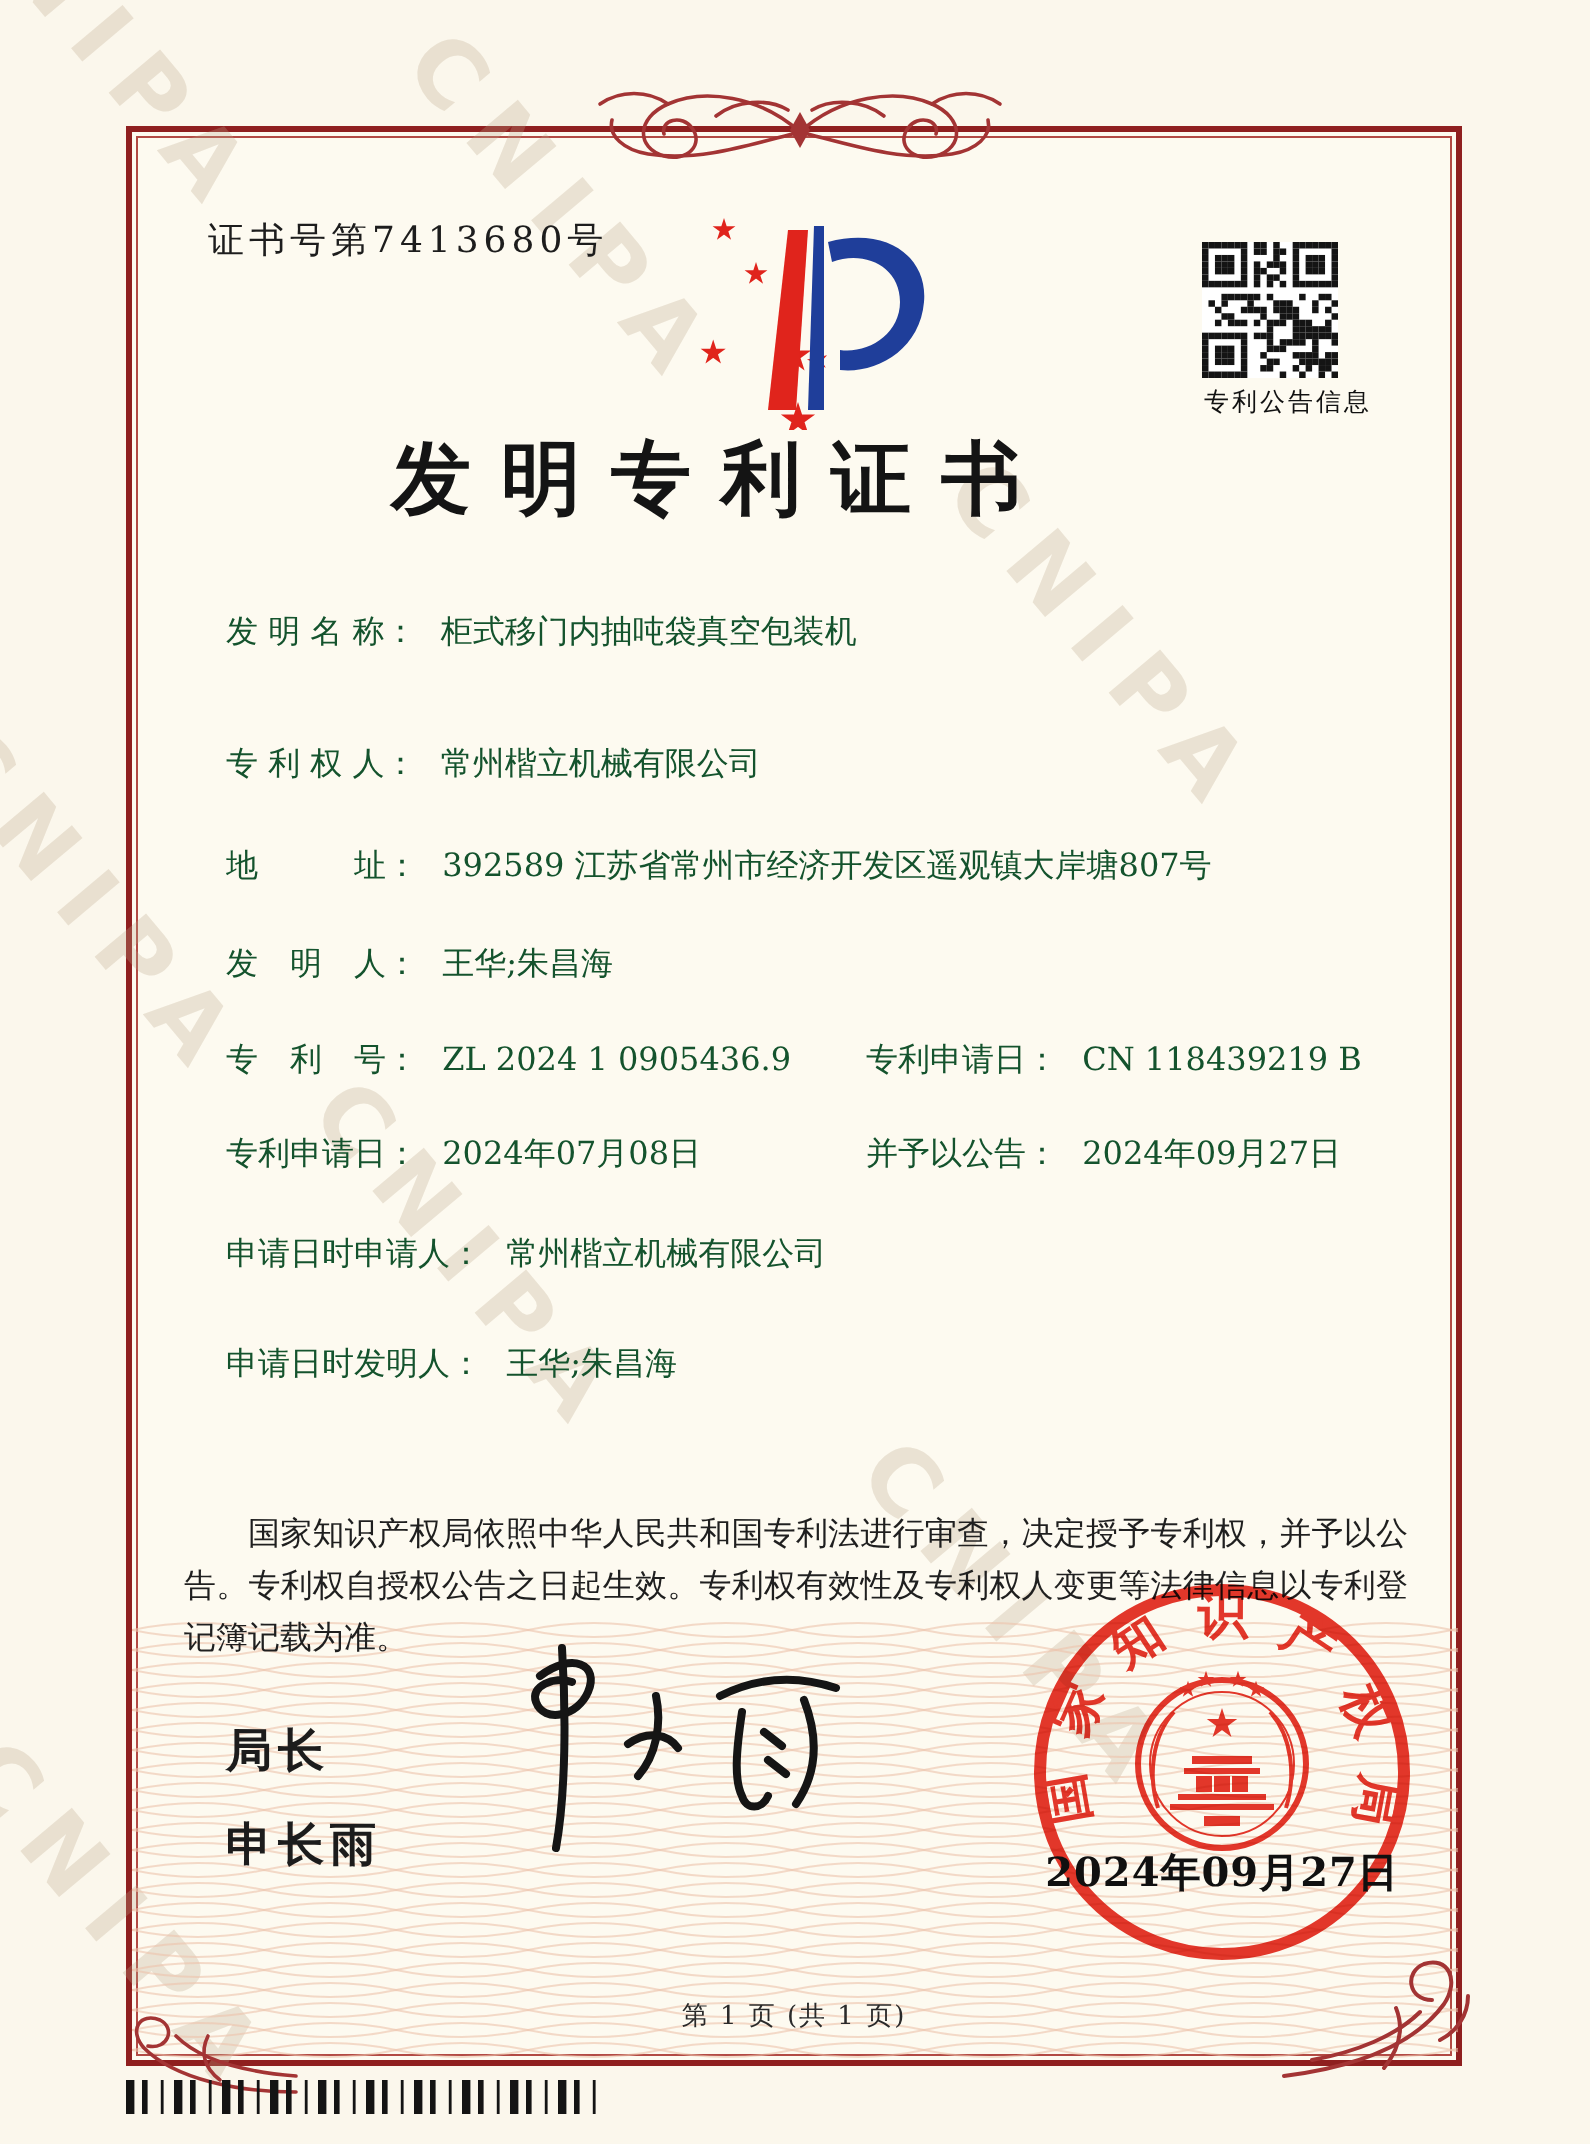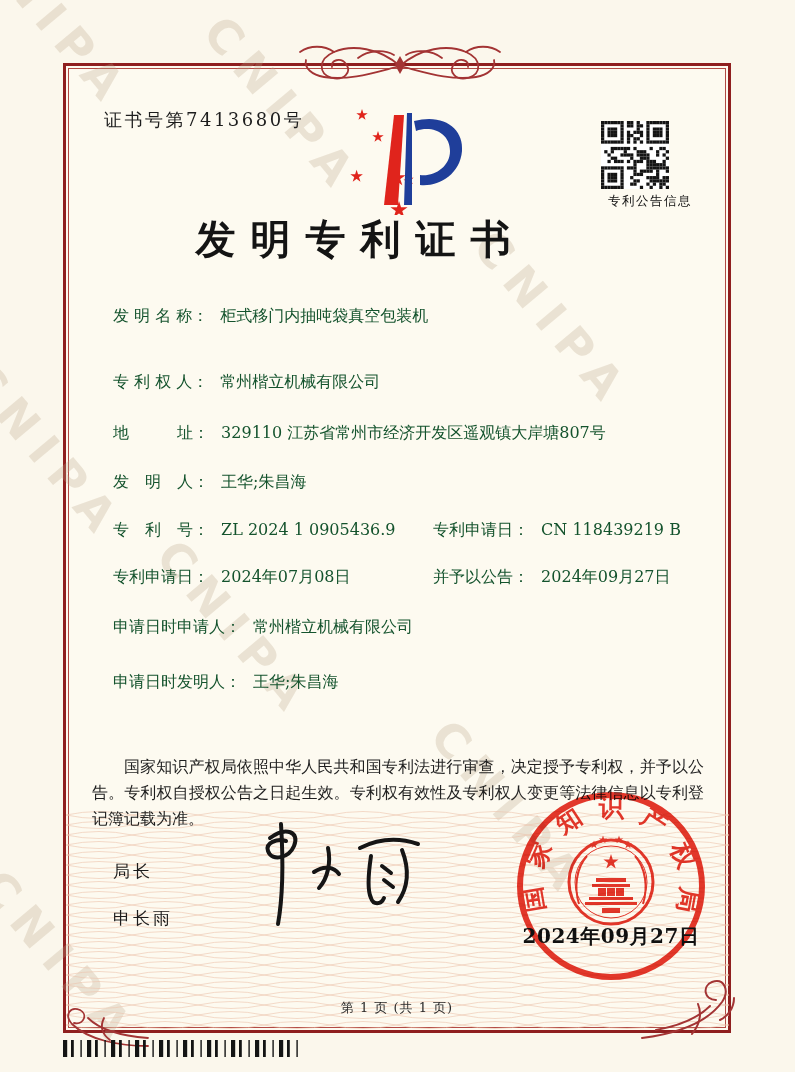--- a/index.html
+++ b/index.html
@@ -26,42 +26,42 @@
     font-family:"DejaVu Sans","Liberation Sans",sans-serif;
     font-weight:700;font-size:46px;letter-spacing:12px;
     color:rgba(185,167,136,0.28);
     transform:rotate(50deg);transform-origin:center;
     white-space:nowrap;pointer-events:none;z-index:1;
   }
   .cert-no{
     left:104px;top:108px;font-size:18px;letter-spacing:2.5px;color:#1d1d1d;z-index:5;
   }
   .qr-caption{
-    left:596px;top:193px;width:96px;text-align:right;
+    left:596px;top:193px;width:96px;text-align:center;
     font-size:12.5px;letter-spacing:1.5px;color:#111;z-index:5;
   }
   .doc-title{
     left:63px;top:212px;width:580px;text-align:center;
     font-size:40px;font-weight:700;letter-spacing:15px;text-indent:15px;
     color:#141414;z-index:5;
   }
   .field-row{
     position:absolute;left:113px;font-size:16px;white-space:nowrap;
     color:#14532d;z-index:5;text-align:center;
   }
   .field-row .flabel{margin-right:7px;}
   .field-row.rcol{left:433px;}
   .legal{
     left:92px;top:738px;width:612px;
     font-size:16px;line-height:26px;text-indent:2em;text-align:justify;
     color:#1f1f1f;z-index:5;
   }
   .signer{
     font-family:"DejaVu Sans","Liberation Sans",sans-serif;
-    font-size:17px;color:#1c1c1c;letter-spacing:3px;z-index:6;
+    font-size:23px;color:#1c1c1c;letter-spacing:3px;z-index:6;font-weight:bold;
   }
   .seal-date{
     left:513px;top:923px;width:196px;text-align:center;
     font-size:20px;font-weight:700;color:#101010;z-index:8;letter-spacing:0.5px;
   }
   .page-no{
     left:63px;top:999px;width:668px;text-align:center;
     font-size:13px;color:#2a2a2a;z-index:6;letter-spacing:1px;
   }
   .waves{left:66px;top:810px;z-index:2;}
@@ -412,21 +412,21 @@
 <div class="field-row" style="top:306px">
   <span class="flabel">发 明 名 称：</span>
   <span class="fvalue">柜式移门内抽吨袋真空包装机</span>
 </div>
 <div class="field-row" style="top:372px">
   <span class="flabel">专 利 权 人：</span>
   <span class="fvalue">常州楷立机械有限公司</span>
 </div>
 <div class="field-row" style="top:423px">
   <span class="flabel">地　　　址：</span>
-  <span class="fvalue">329110 江苏省常州市经济开发区遥观镇大岸塘807号</span>
+  <span class="fvalue">392589 江苏省常州市经济开发区遥观镇大岸塘807号</span>
 </div>
 <div class="field-row" style="top:472px">
   <span class="flabel">发　明　人：</span>
   <span class="fvalue">王华;朱昌海</span>
 </div>
 <div class="field-row" style="top:520px">
   <span class="flabel">专　利　号：</span>
   <span class="fvalue">ZL 2024 1 0905436.9</span>
 </div>
 <div class="field-row rcol" style="top:520px">

